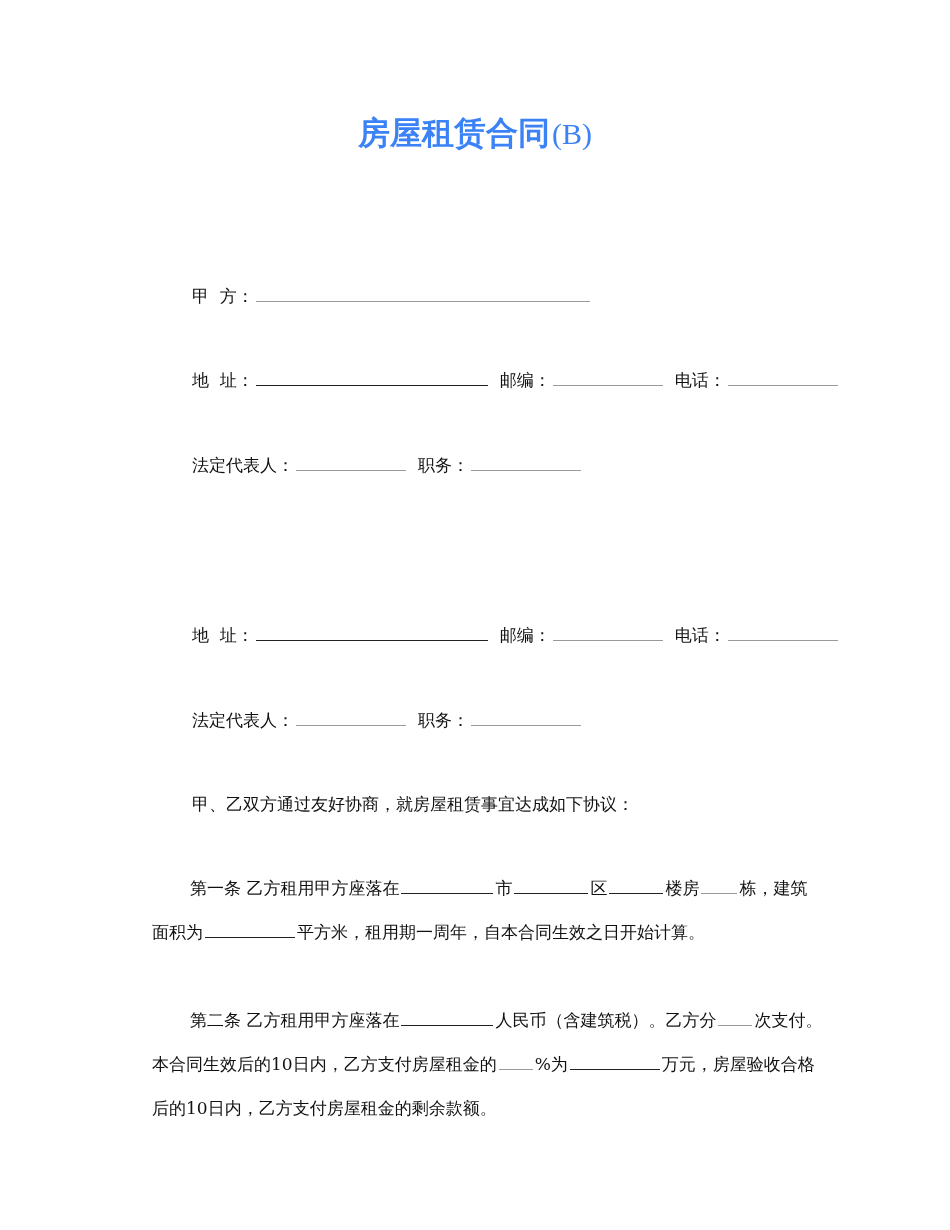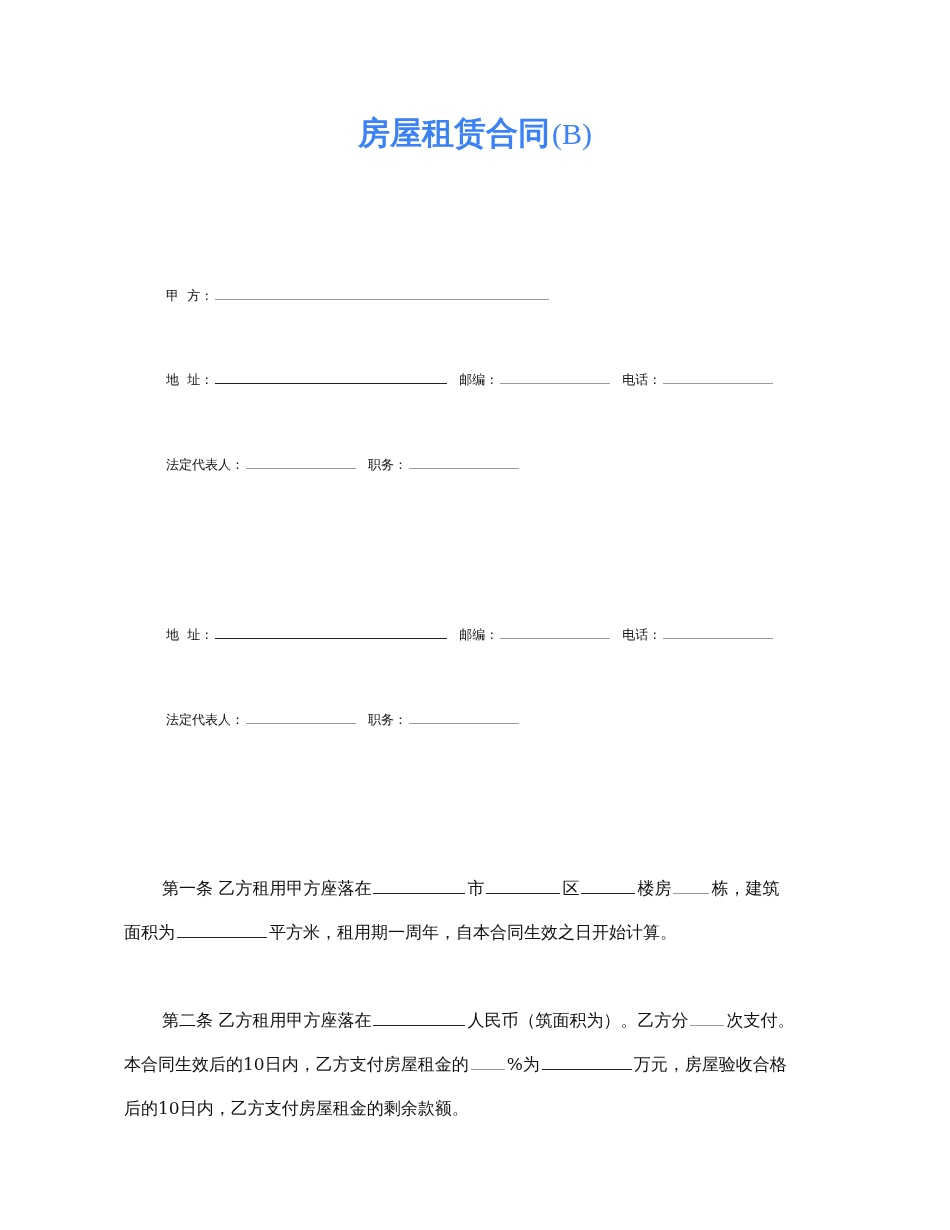--- a/index.html
+++ b/index.html
@@ -12,31 +12,31 @@
   .title {
     position: absolute; top: 112px; left: 0; width: 950px; text-align: center;
     font-family: "DejaVu Sans", "Liberation Sans", sans-serif;
     font-weight: bold; font-size: 32px; letter-spacing: 0px; color: #3b82f6;
   }
   .title .suffix {
     font-family: "Liberation Serif", "DejaVu Serif", serif;
     font-weight: normal; font-size: 30px; margin-left: 2px;
   }
   .line {
-    position: absolute; left: 166px; font-size: 13px; line-height: 24px;
+    position: absolute; left: 192px; font-size: 17px; line-height: 24px;
     white-space: nowrap;
   }
   .blank {
     display: inline-block; vertical-align: baseline;
     border-bottom: 1px solid #9a9a9a; height: 1px; margin: 0 2px;
   }
   .blank.dark { border-bottom: 1.5px solid #222; }
   .gap { display: inline-block; width: 10px; }
   .para {
-    position: absolute; left: 124px; width: 672px; font-size: 17px;
+    position: absolute; left: 152px; width: 672px; font-size: 17px;
     line-height: 44px; text-indent: 38px;
   }
 </style>
 </head>
 <body>
 
 <div class="page">
 
   <div class="title">
     <span>房屋租赁合同</span><span class="suffix">(B)</span>
@@ -56,22 +56,25 @@
 
 
   <div class="line" style="top:623px">
     <span style="white-space:pre">地  址：</span><span class="blank dark" style="width:232px"></span><span class="gap"></span><span>邮编：</span><span class="blank" style="width:110px"></span><span class="gap"></span><span>电话：</span><span class="blank" style="width:110px"></span>
   </div>
 
   <div class="line" style="top:708px">
     <span>法定代表人：</span><span class="blank" style="width:110px"></span><span class="gap"></span><span>职务：</span><span class="blank" style="width:110px"></span>
   </div>
 
+  <div class="line" style="top:792px">
+    <span>甲、乙双方通过友好协商，就房屋租赁事宜达成如下协议：</span>
+  </div>
 
   <div class="para" style="top:866px">
     <span>第一条  乙方租用甲方座落在</span><span class="blank dark" style="width:92px"></span><span>市</span><span class="blank dark" style="width:74px"></span><span>区</span><span class="blank dark" style="width:54px"></span><span>楼房</span><span class="blank" style="width:36px"></span><span>栋，建</span><span>筑面积为</span><span class="blank dark" style="width:90px"></span><span>平方米，租用期一周年，自本合同生效之日开始计算。</span>
   </div>
 
   <div class="para" style="top:998px">
-    <span>第二条  乙方租用甲方座落在</span><span class="blank dark" style="width:92px"></span><span>人民币（筑面积为）。乙方分</span><span class="blank" style="width:34px"></span><span>次</span><span>支付。本合同生效后的10日内，乙方支付房屋租金的</span><span class="blank" style="width:34px"></span><span>%为</span><span class="blank dark" style="width:90px"></span><span>万元，房屋</span><span>验收合格后的10日内，乙方支付房屋租金的剩余款额。</span>
+    <span>第二条  乙方租用甲方座落在</span><span class="blank dark" style="width:92px"></span><span>人民币（含建筑税）。乙方分</span><span class="blank" style="width:34px"></span><span>次</span><span>支付。本合同生效后的10日内，乙方支付房屋租金的</span><span class="blank" style="width:34px"></span><span>%为</span><span class="blank dark" style="width:90px"></span><span>万元，房屋</span><span>验收合格后的10日内，乙方支付房屋租金的剩余款额。</span>
   </div>
 
 </div>
 
 </body></html>

